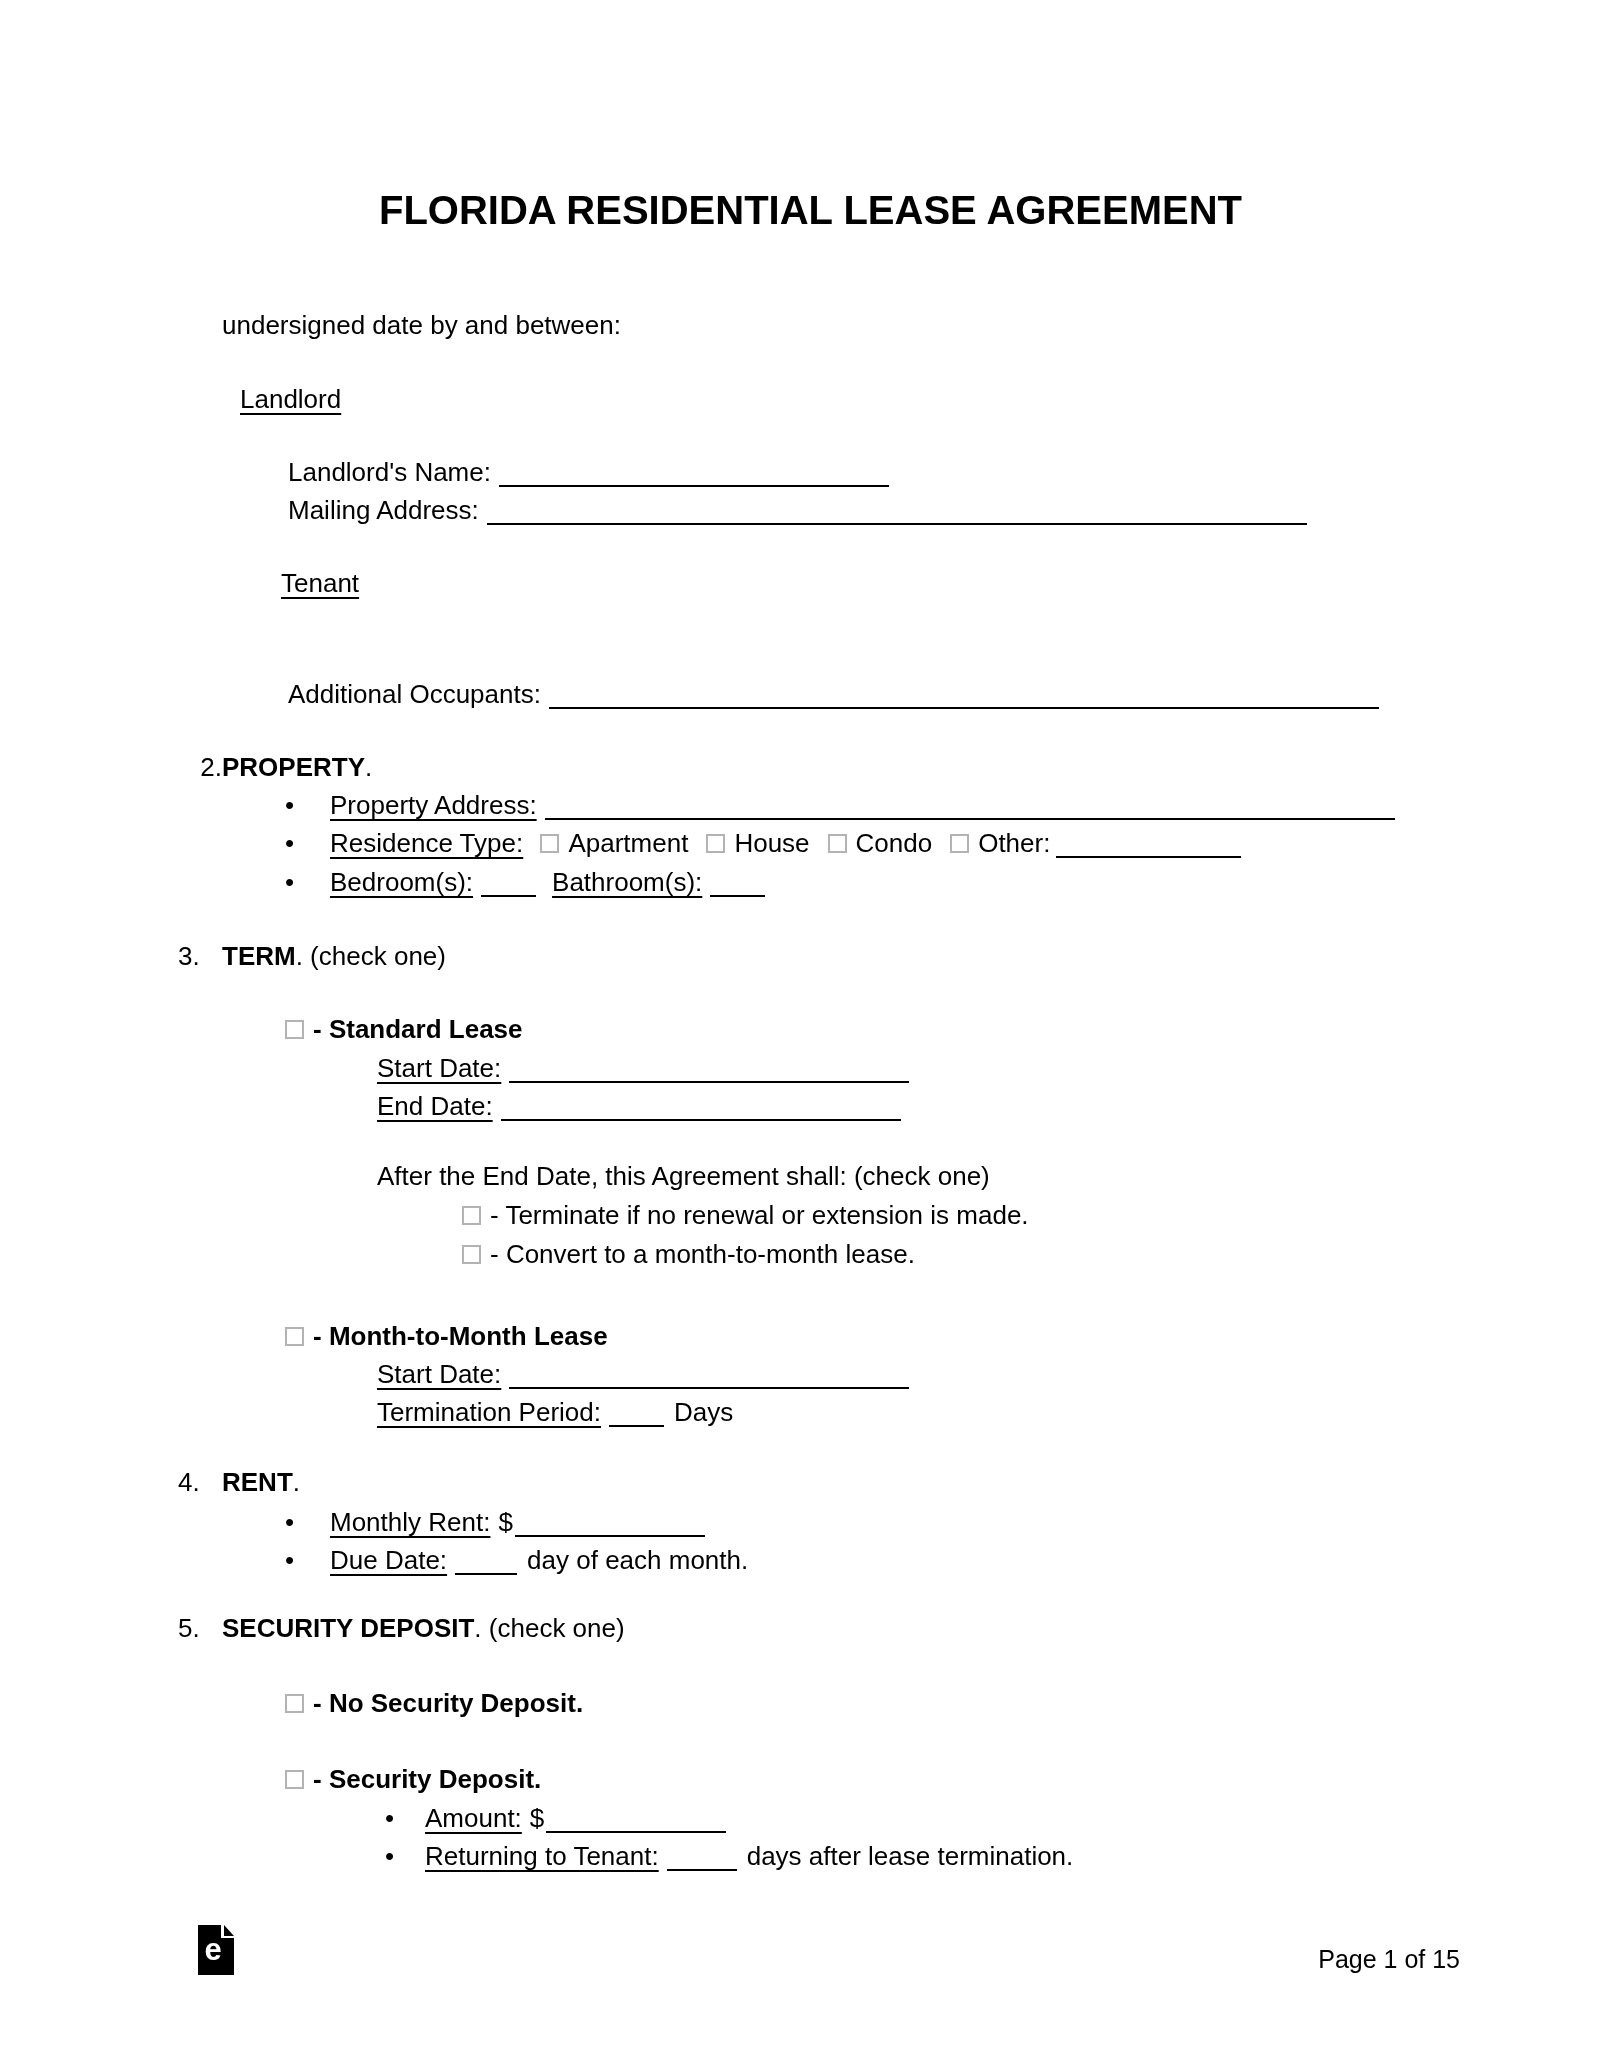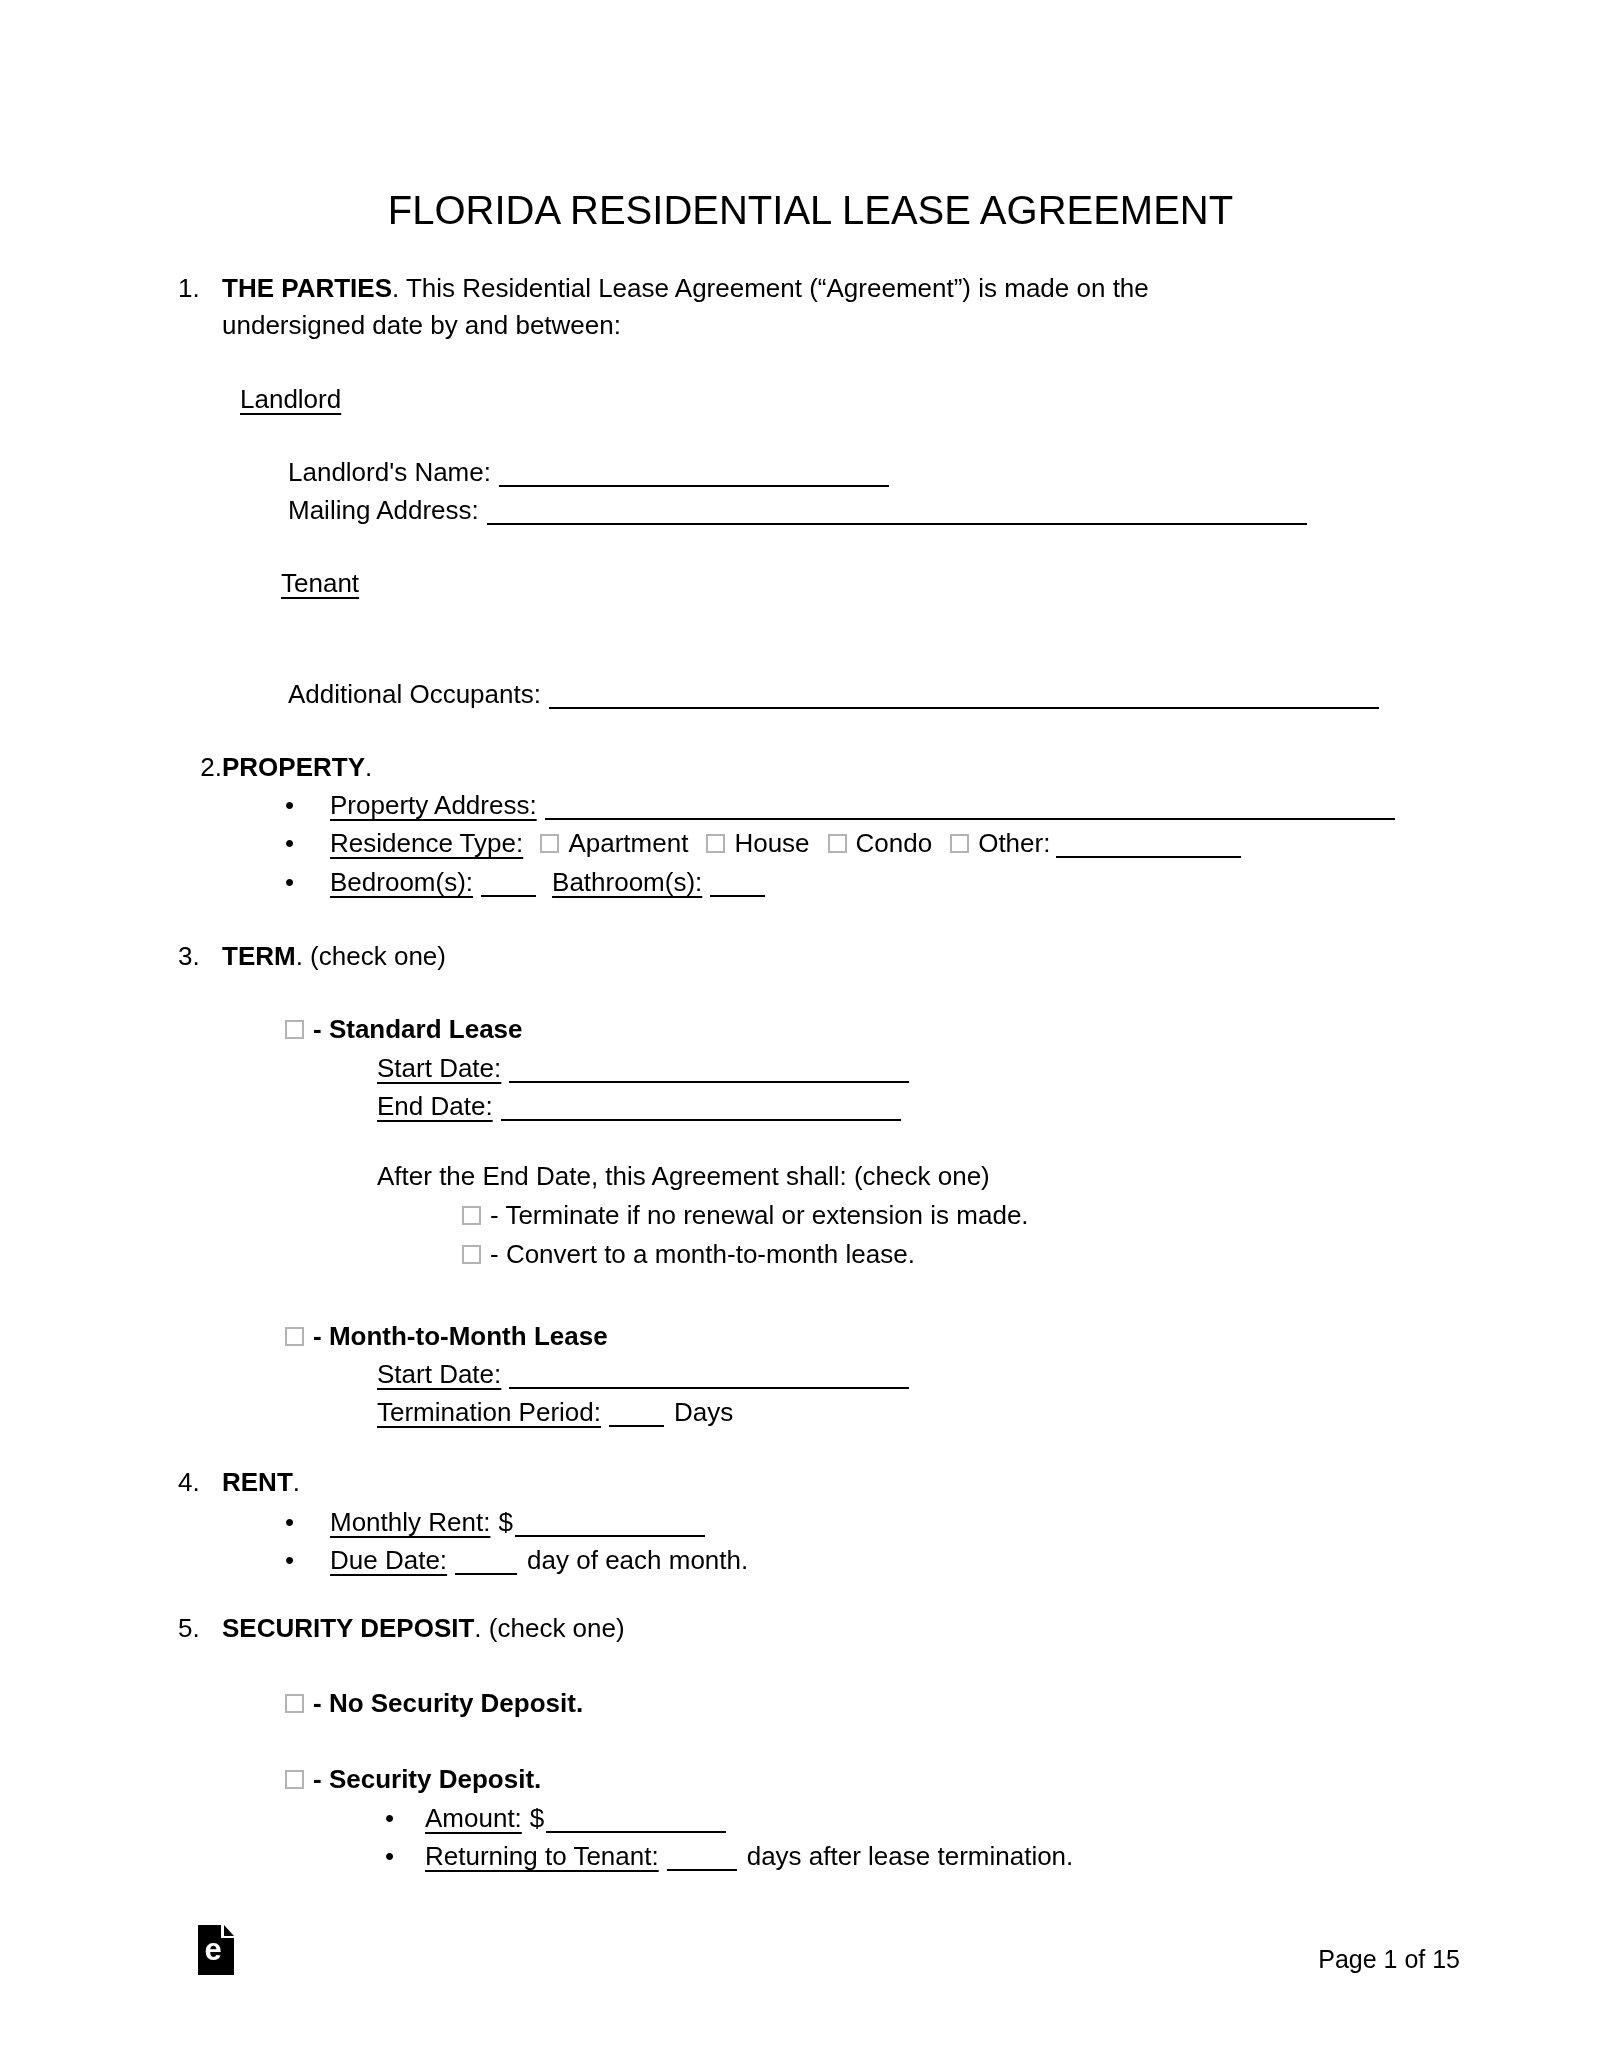--- a/index.html
+++ b/index.html
@@ -16,21 +16,21 @@
     position:absolute;
     white-space:nowrap;
     font-size:26px;
     line-height:32px;
   }
   .title{
     position:absolute;
     left:0; right:0;
     text-align:center;
     font-size:40px;
-    font-weight:normal;
+    font-weight:bold;
     line-height:48px;
     padding-left:21px;
   }
   .b{font-weight:bold;}
   .u{text-decoration:underline;text-decoration-thickness:2px;text-underline-offset:5px;}
   .num{display:inline-block;width:44px;}
   .bullet{display:inline-block;width:45px;}
   .bullet-sm{display:inline-block;width:40px;}
   .chk{
     display:inline-block;
@@ -70,23 +70,20 @@
     font-size:25px;line-height:30px;
   }
 </style>
 </head>
 <body>
 
 <div class="page">
 
   <div class="title" style="top:186px;">FLORIDA RESIDENTIAL LEASE AGREEMENT</div>
 
-  <div class="line" style="left:178px;top:272px;">
-    <span class="num">1.</span><span class="b">THE PARTIES</span><span>. This Residential Lease Agreement (“Agreement”) is made on the</span>
-  </div>
   <div class="line" style="left:222px;top:309px;">undersigned date by and between:</div>
 
   <div class="line" style="left:240px;top:383px;">
     <span class="u">Landlord</span>
   </div>
   <div class="line" style="left:288px;top:456px;">
     <span>Landlord's Name:</span><span class="blank" style="width:390px;"></span>
   </div>
   <div class="line" style="left:288px;top:494px;">
     <span>Mailing Address:</span><span class="blank" style="width:820px;"></span>

